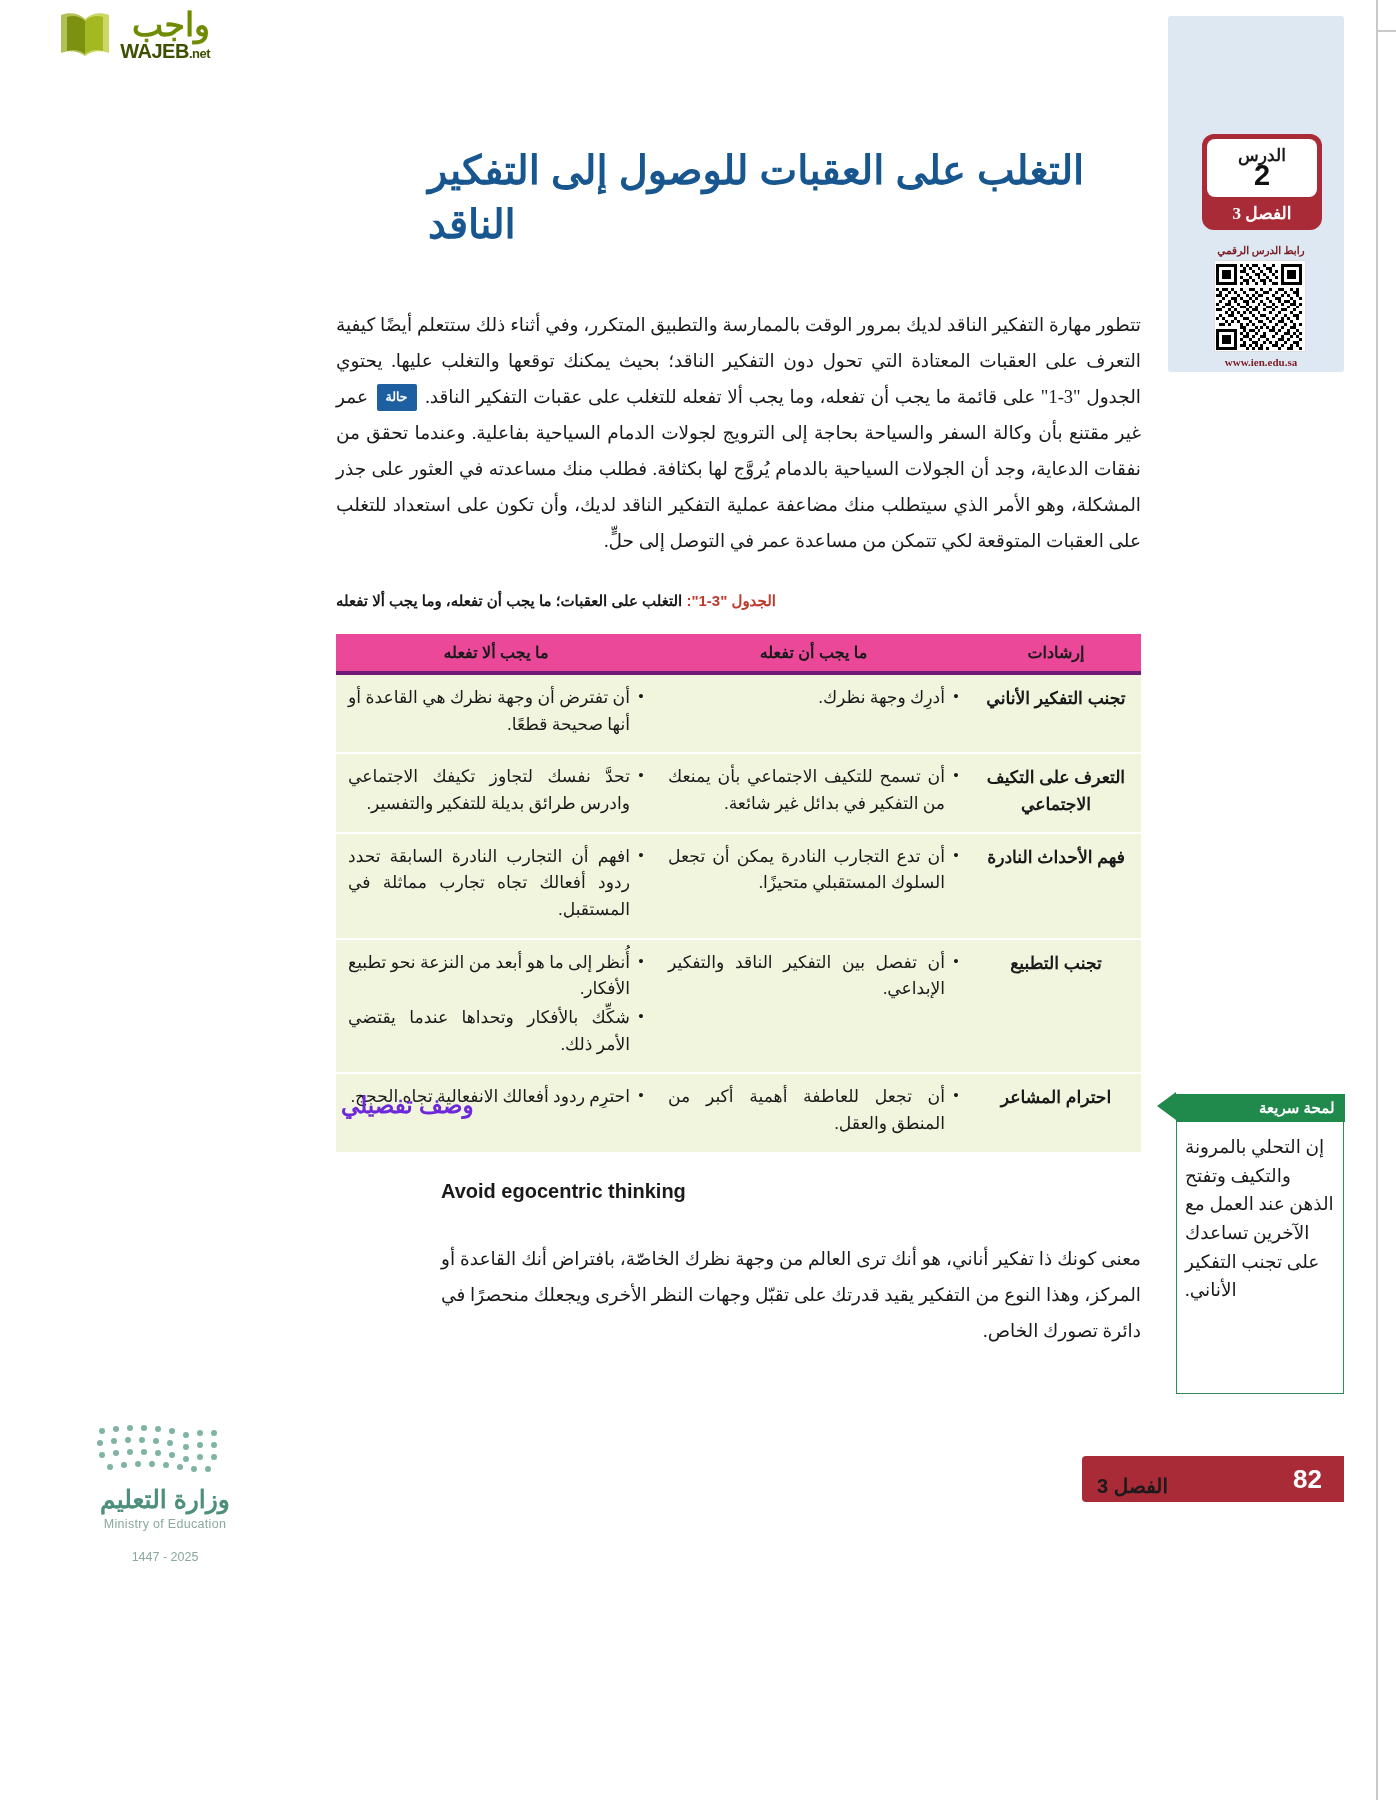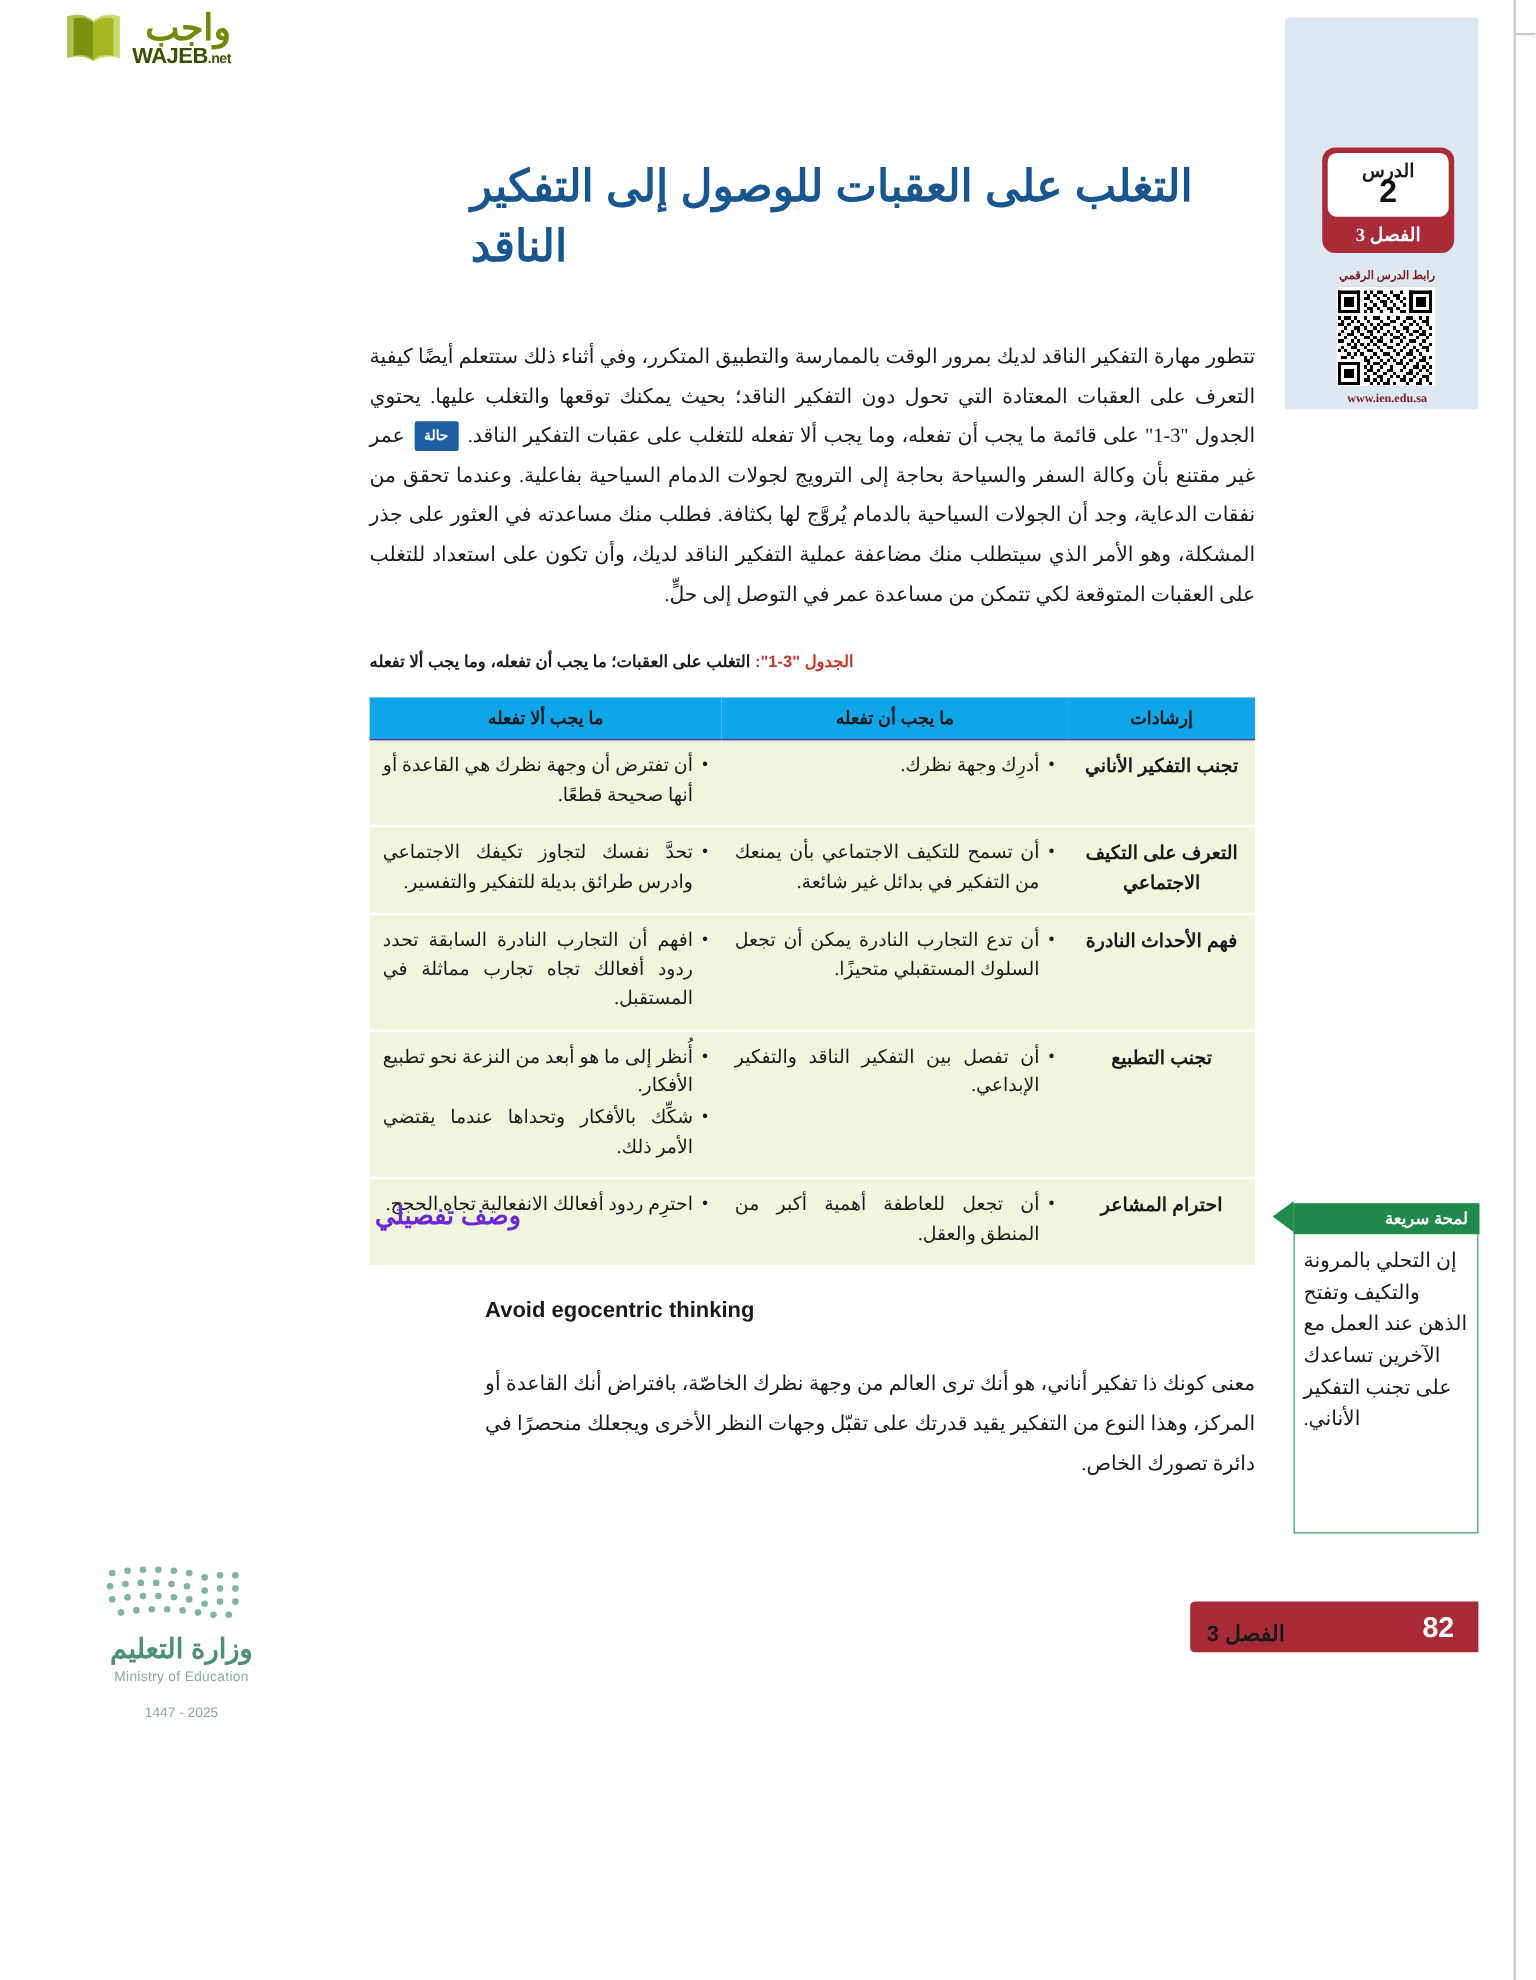--- a/index.html
+++ b/index.html
@@ -140,25 +140,25 @@
   .tbl-caption .red { color:#c0392b; }
 
   
   table.main {
     position:absolute; right: 255px; top: 634px;
     width: 805px; border-collapse: collapse;
     direction: rtl;
     font-family:"Liberation Serif", serif;
   }
   table.main th {
-    background:#0ea5e9;
+    background:#ec4899;
     font-family:"Liberation Sans", sans-serif;
     font-size:16px; font-weight:700; color:#1a1a1a;
     padding: 9px 10px; text-align:center;
-    border-bottom: 1px solid #701a75;
+    border-bottom: 4px solid #701a75;
   }
   table.main td {
     background:#f2f5dd;
     font-size: 17.2px; line-height:1.55; color:#1a1a1a;
     padding: 10px 12px 12px; vertical-align: top;
     border-bottom: 2px solid #fff;
   }
   table.main tr:last-child td { border-bottom: none; }
   td.c-guide {
     width: 170px; text-align:center;

